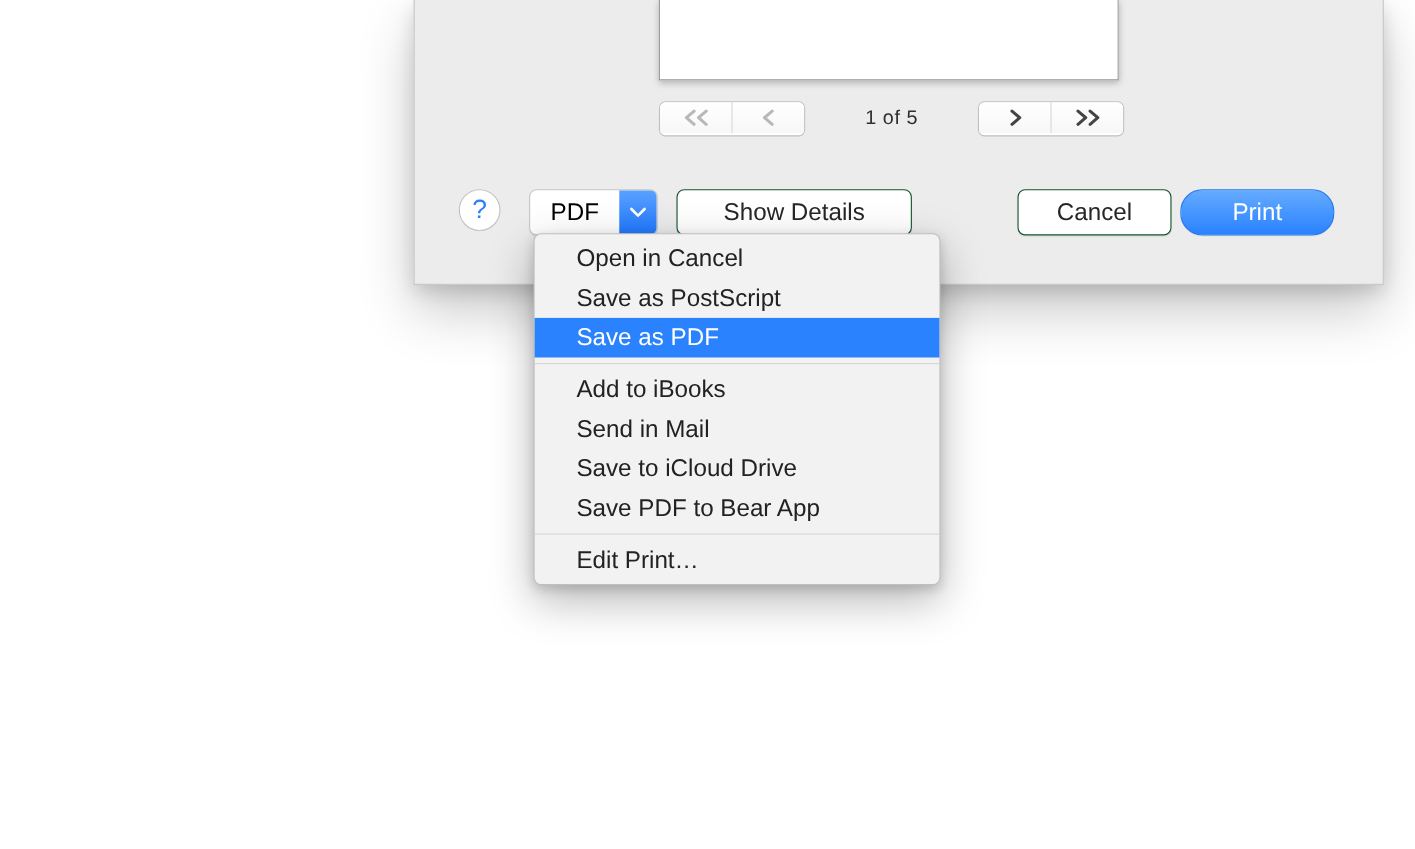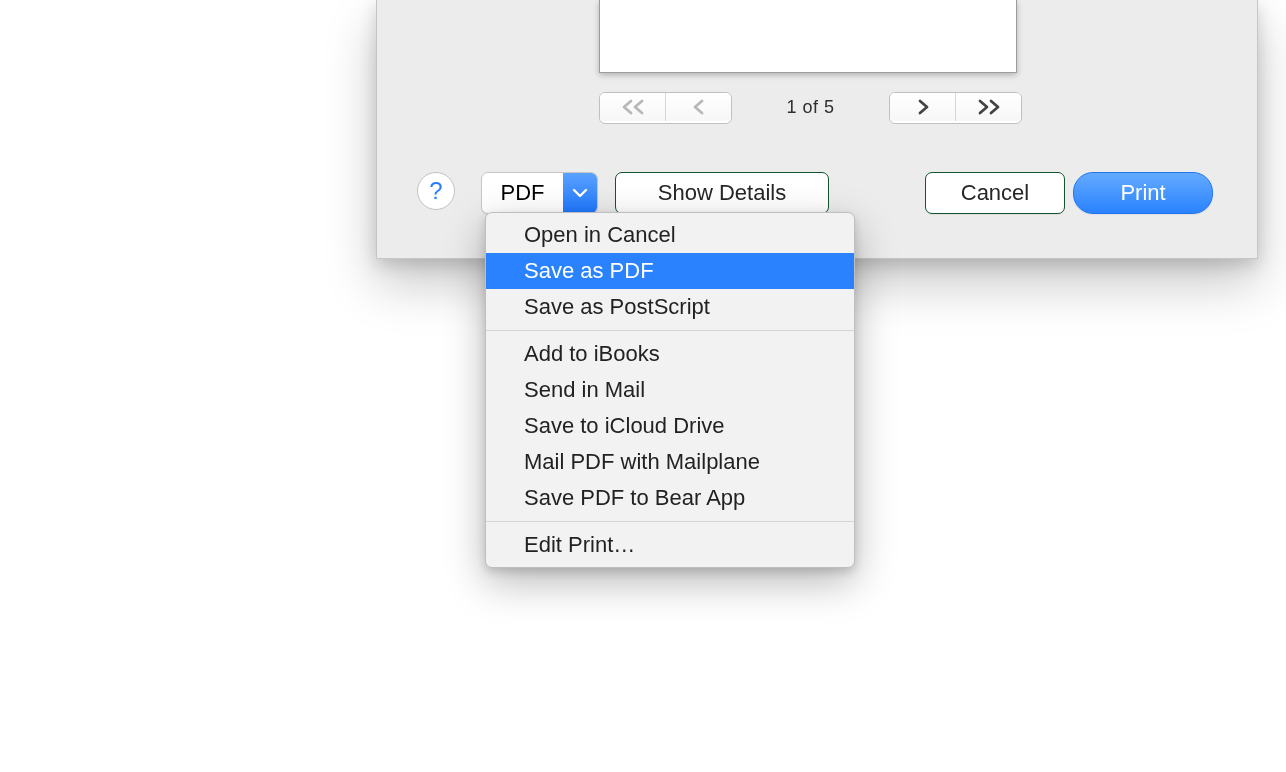--- a/index.html
+++ b/index.html
@@ -75,28 +75,27 @@
     </div>
     <div class="btn details">Show Details</div>
     <div class="btn cancel">Cancel</div>
     <div class="btn primary">Print</div>
   </div>
 </div>
 
 <div class="menu">
   <div>
       <div class="mitem">Open in Cancel</div>
+      <div class="mitem">Save as PostScript</div>
       <div class="mitem sel">Save as PDF</div>
-      <div class="mitem">Save as PostScript</div>
     </div>
   <div class="msep"></div>
   <div>
       <div class="mitem">Add to iBooks</div>
       <div class="mitem">Send in Mail</div>
       <div class="mitem">Save to iCloud Drive</div>
-      <div class="mitem">Mail PDF with Mailplane</div>
       <div class="mitem">Save PDF to Bear App</div>
     </div>
   <div class="msep"></div>
   <div>
       <div class="mitem">Edit Print…</div>
     </div>
 </div>
 
 </body></html>

